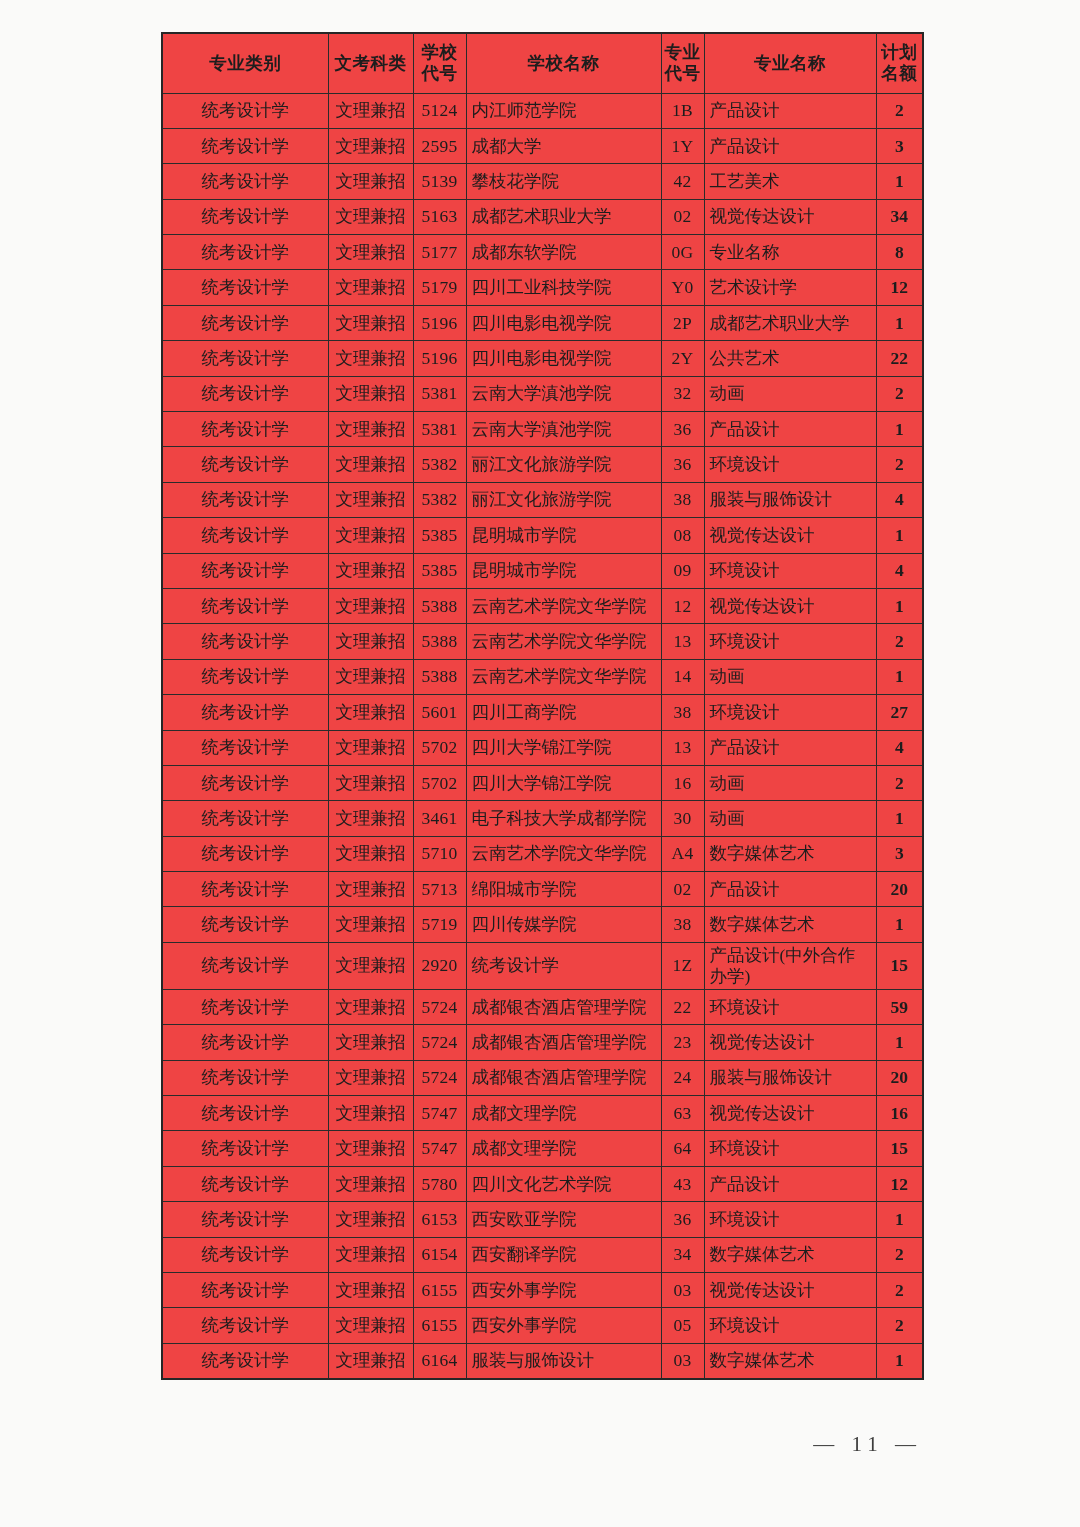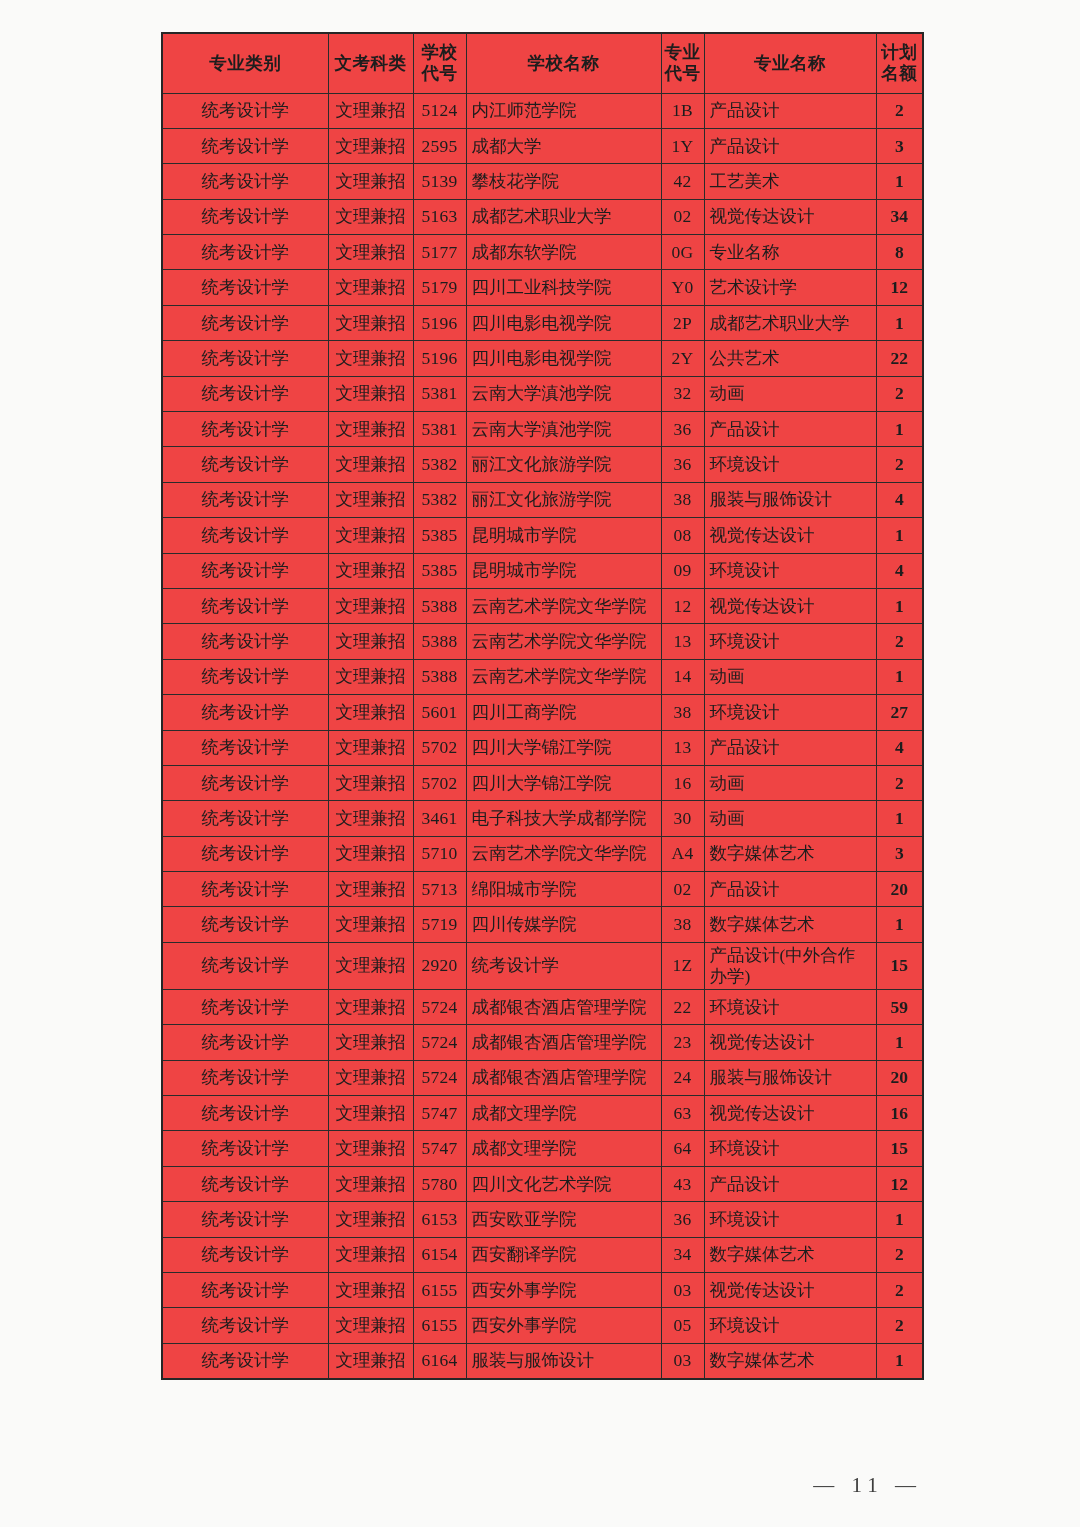--- a/index.html
+++ b/index.html
@@ -61,21 +61,20 @@
     letter-spacing: 0.3px;
   }
   .page-number {
     position: absolute;
     top: 1432px;
     right: 158px;
     font-size: 21px;
     color: #3c3c3c;
     letter-spacing: 6px;
     font-family: "Liberation Serif", "DejaVu Serif", serif;
-    margin-top: 41px;
   }
 </style>
 </head>
 <body>
 
 <div class="page">
 
   <table class="plan-table">
     <colgroup>
       <col style="width:166px">

